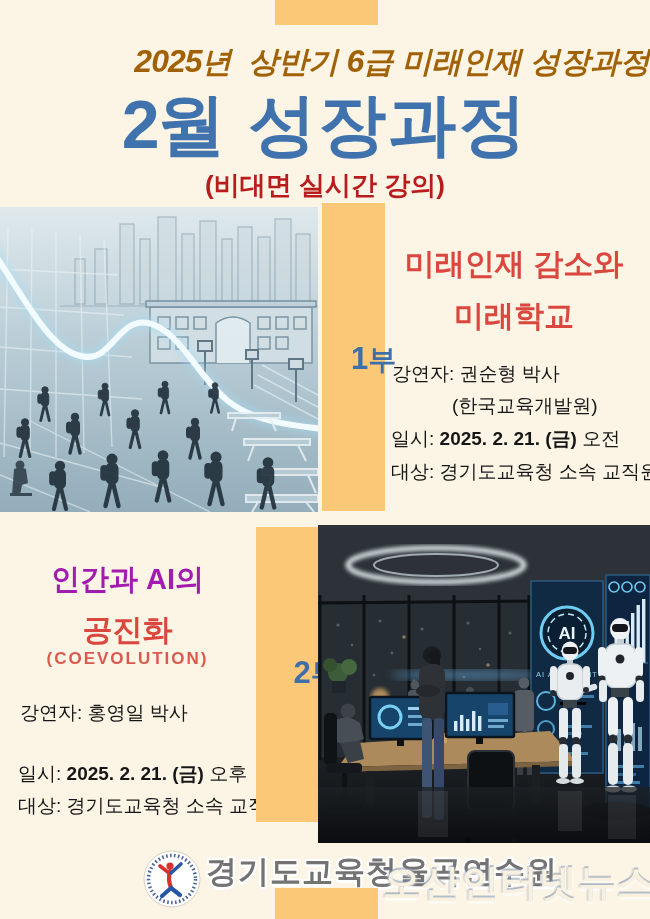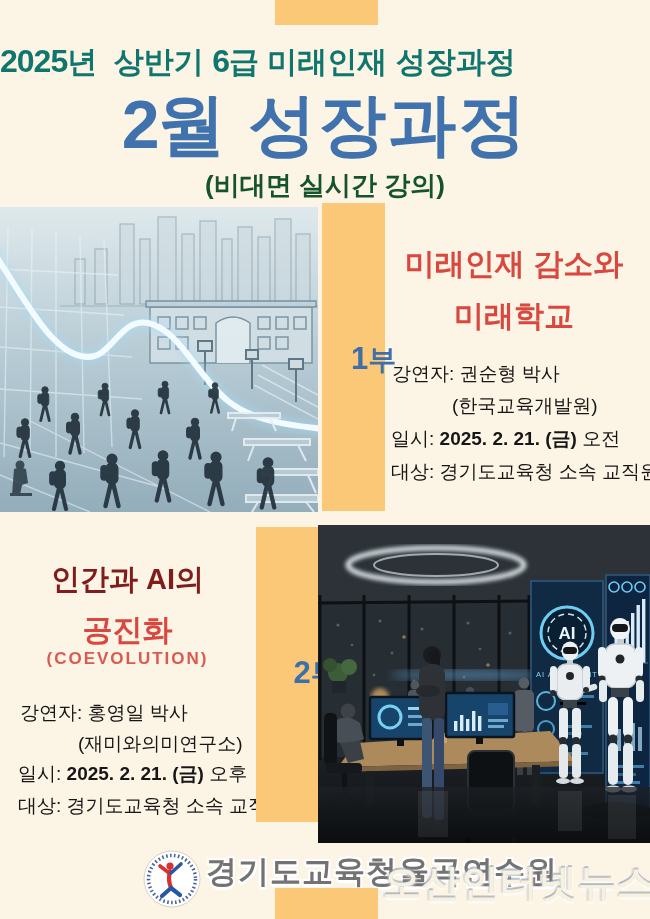--- a/index.html
+++ b/index.html
@@ -1,44 +1,44 @@
 <!DOCTYPE html>
 <html><head>
 <meta charset="utf-8">
 <style>
   html,body{margin:0;padding:0;}
   .poster{position:relative;width:650px;height:919px;background:#fcf4e4;overflow:hidden;
           font-family:"Liberation Sans","DejaVu Sans",sans-serif;}
   .abs{position:absolute;}
   .tab{background:#fbc878;}
   
-  .header-line{top:42px;left:0;width:650px;text-align:left;font-size:30px;font-weight:700;
-               color:#0f766e;white-space:pre;}
+  .header-line{top:42px;left:0;width:650px;text-align:right;font-size:30px;font-weight:700;
+               color:#a16207;white-space:pre;font-style:italic;}
   .header-line .digit{font-weight:900;font-size:32px;letter-spacing:-1px;}
   .main-title{top:80px;left:0;width:650px;text-align:center;font-size:68px;font-weight:800;
               color:#4073ad;letter-spacing:2px;}
   .main-title .digit{font-weight:900;letter-spacing:-2px;}
-  .subtitle{top:168px;left:0;width:650px;text-align:center;font-size:26px;font-weight:700;color:#14532d;}
+  .subtitle{top:168px;left:0;width:650px;text-align:center;font-size:26px;font-weight:700;color:#b91c1c;}
   
   .bar1{left:322px;top:203px;width:63px;height:308px;}
   .bar2{left:256px;top:527px;width:80px;height:295px;}
   .badge{position:absolute;left:0;width:100%;text-align:center;color:#3e6fa9;
          font-size:28px;font-weight:700;margin-left:20px;}
   .badge .digit{font-weight:900;font-size:31px;}
   
   .s1-title{left:385px;top:238px;width:258px;text-align:center;color:#d9473f;
             font-size:30px;font-weight:800;line-height:52px;}
   .info{font-size:19px;color:#161616;white-space:pre;}
   .info b{font-weight:800;}
   .s1-lecturer{left:392px;top:361px;}
   .s1-affil{left:452px;top:393px;}
   .s1-date{left:391px;top:426px;}
   .s1-target{left:391px;top:459px;}
   
-  .s2-title1{left:0;top:560px;width:255px;text-align:center;color:#7f1d1d;font-size:29px;font-weight:800;}
+  .s2-title1{left:0;top:560px;width:255px;text-align:center;color:#a21caf;font-size:29px;font-weight:800;}
   .s2-title2{left:0;top:610px;width:255px;text-align:center;color:#d9473f;font-size:30px;font-weight:800;}
   .s2-sub{left:0;top:649px;width:255px;text-align:center;color:#da5a50;font-size:17px;
           font-weight:600;letter-spacing:2px;}
   .s2-lecturer{left:20px;top:700px;}
   .s2-affil{left:78px;top:731px;}
   .s2-date{left:18px;top:761px;}
   .s2-target{left:18px;top:793px;}
   
   .img1{left:0;top:207px;width:318px;height:305px;}
   .img2{left:318px;top:525px;width:332px;height:318px;}
@@ -270,21 +270,20 @@
   </div>
   <div class="abs info s1-lecturer"><span>강연자: </span><span>권순형 박사</span></div>
   <div class="abs info s1-affil">(한국교육개발원)</div>
   <div class="abs info s1-date"><span>일시: </span><b>2025. 2. 21. (금)</b><span> 오전</span></div>
   <div class="abs info s1-target"><span>대상: </span><span>경기도교육청 소속 교직원</span></div>
 
   <div class="abs s2-title1">인간과 AI의</div>
   <div class="abs s2-title2">공진화</div>
   <div class="abs s2-sub">(COEVOLUTION)</div>
   <div class="abs info s2-lecturer"><span>강연자: </span><span>홍영일 박사</span></div>
-  <div class="abs info s2-affil">(재미와의미연구소)</div>
   <div class="abs info s2-date"><span>일시: </span><b>2025. 2. 21. (금)</b><span> 오후</span></div>
   <div class="abs info s2-target"><span>대상: </span><span>경기도교육청 소속 교직원</span></div>
 
   <div class="abs tab bar2">
     <div class="badge" style="top:128px;"><span class="digit">2</span><span>부</span></div>
   </div>
 
   <div class="abs img2">
     <svg width="332" height="318" viewBox="0 0 332 318" xmlns="http://www.w3.org/2000/svg">
       <defs>

